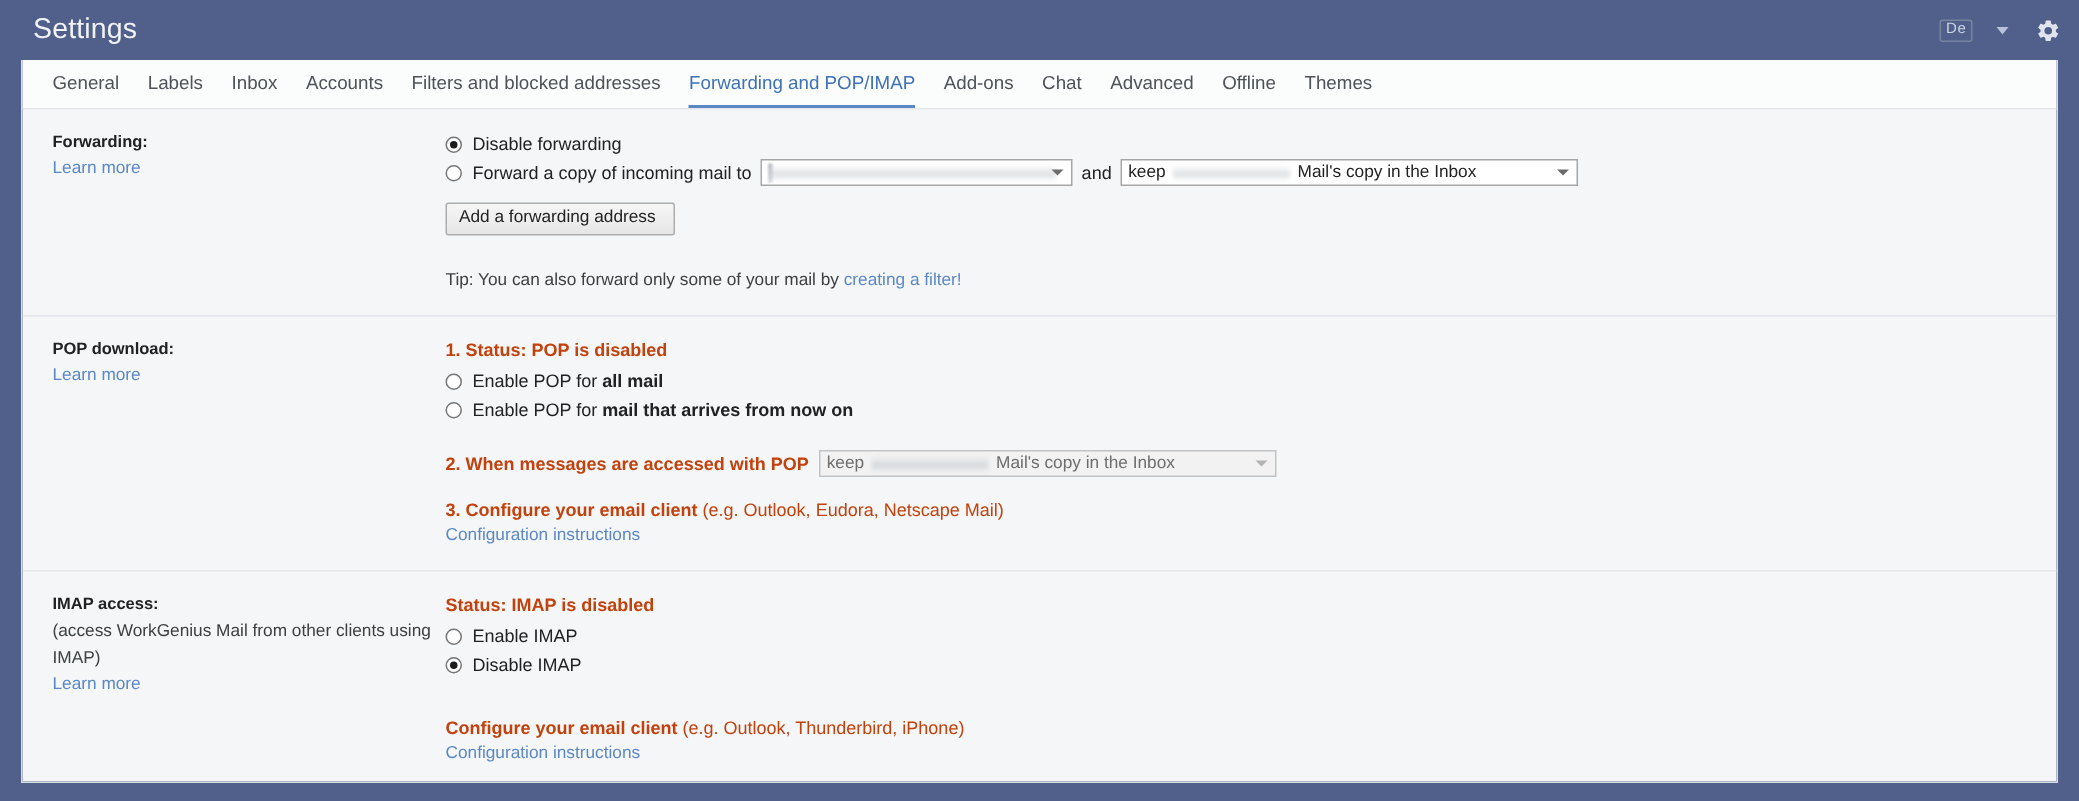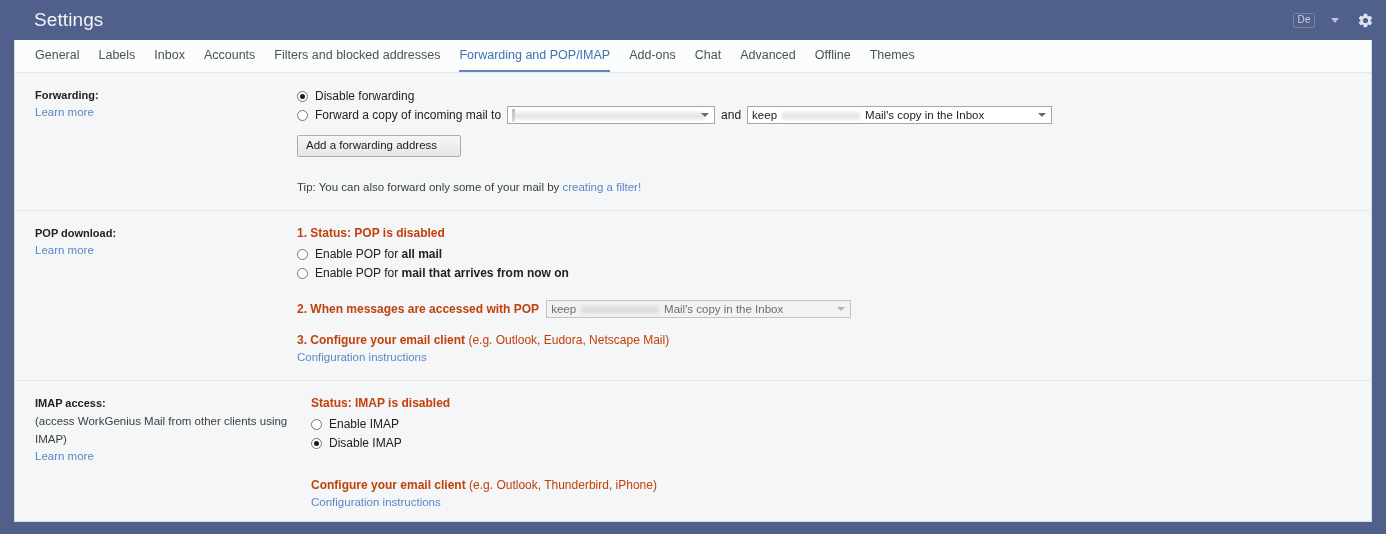--- a/index.html
+++ b/index.html
@@ -16,21 +16,20 @@
   }
 
   
   .topbar {
     position: absolute;
     left: 0; top: 0;
     width: 1386px; height: 40px;
     background: #51608a;
     display: flex;
     align-items: center;
-    padding-left: 12px;
   }
   .app-title {
     color: #f1f3f8;
     font-size: 19px;
     font-weight: 400;
     letter-spacing: .1px;
     margin-left: 22px;
   }
   .topbar-right {
     margin-left: auto;
@@ -95,21 +94,21 @@
     color: #3f72b5;
     border-bottom: 2px solid #5b87c4;
   }
 
   
   .section {
     display: flex;
     padding: 14px 0 14px 0;
     border-bottom: 1px solid #e4e8ec;
   }
-  .section:last-of-type { border-bottom: none; gap: 14px; }
+  .section:last-of-type { border-bottom: none; }
   .col-left {
     width: 282px;
     padding-left: 20px;
     flex: none;
   }
   .col-right {
     flex: 1;
     padding-right: 20px;
   }
   .lbl-bold {
@@ -225,21 +224,21 @@
   }
 
   
   .btn {
     font-family: "Liberation Sans", sans-serif;
     font-size: 11.5px;
     color: #222;
     background: linear-gradient(to bottom,#f6f6f6,#e6e6e6);
     border: 1px solid #adadad;
     border-radius: 2px;
-    padding: 3px 23px 4px 8px;
+    padding: 3px 12px 4px 8px;
     cursor: pointer;
     line-height: 13px;
   }
   .add-fwd-btn { margin-top: 10px; }
 
   .tip {
     font-size: 11.5px;
     color: #3c4043;
     margin-top: 22px;
     line-height: 16px;

